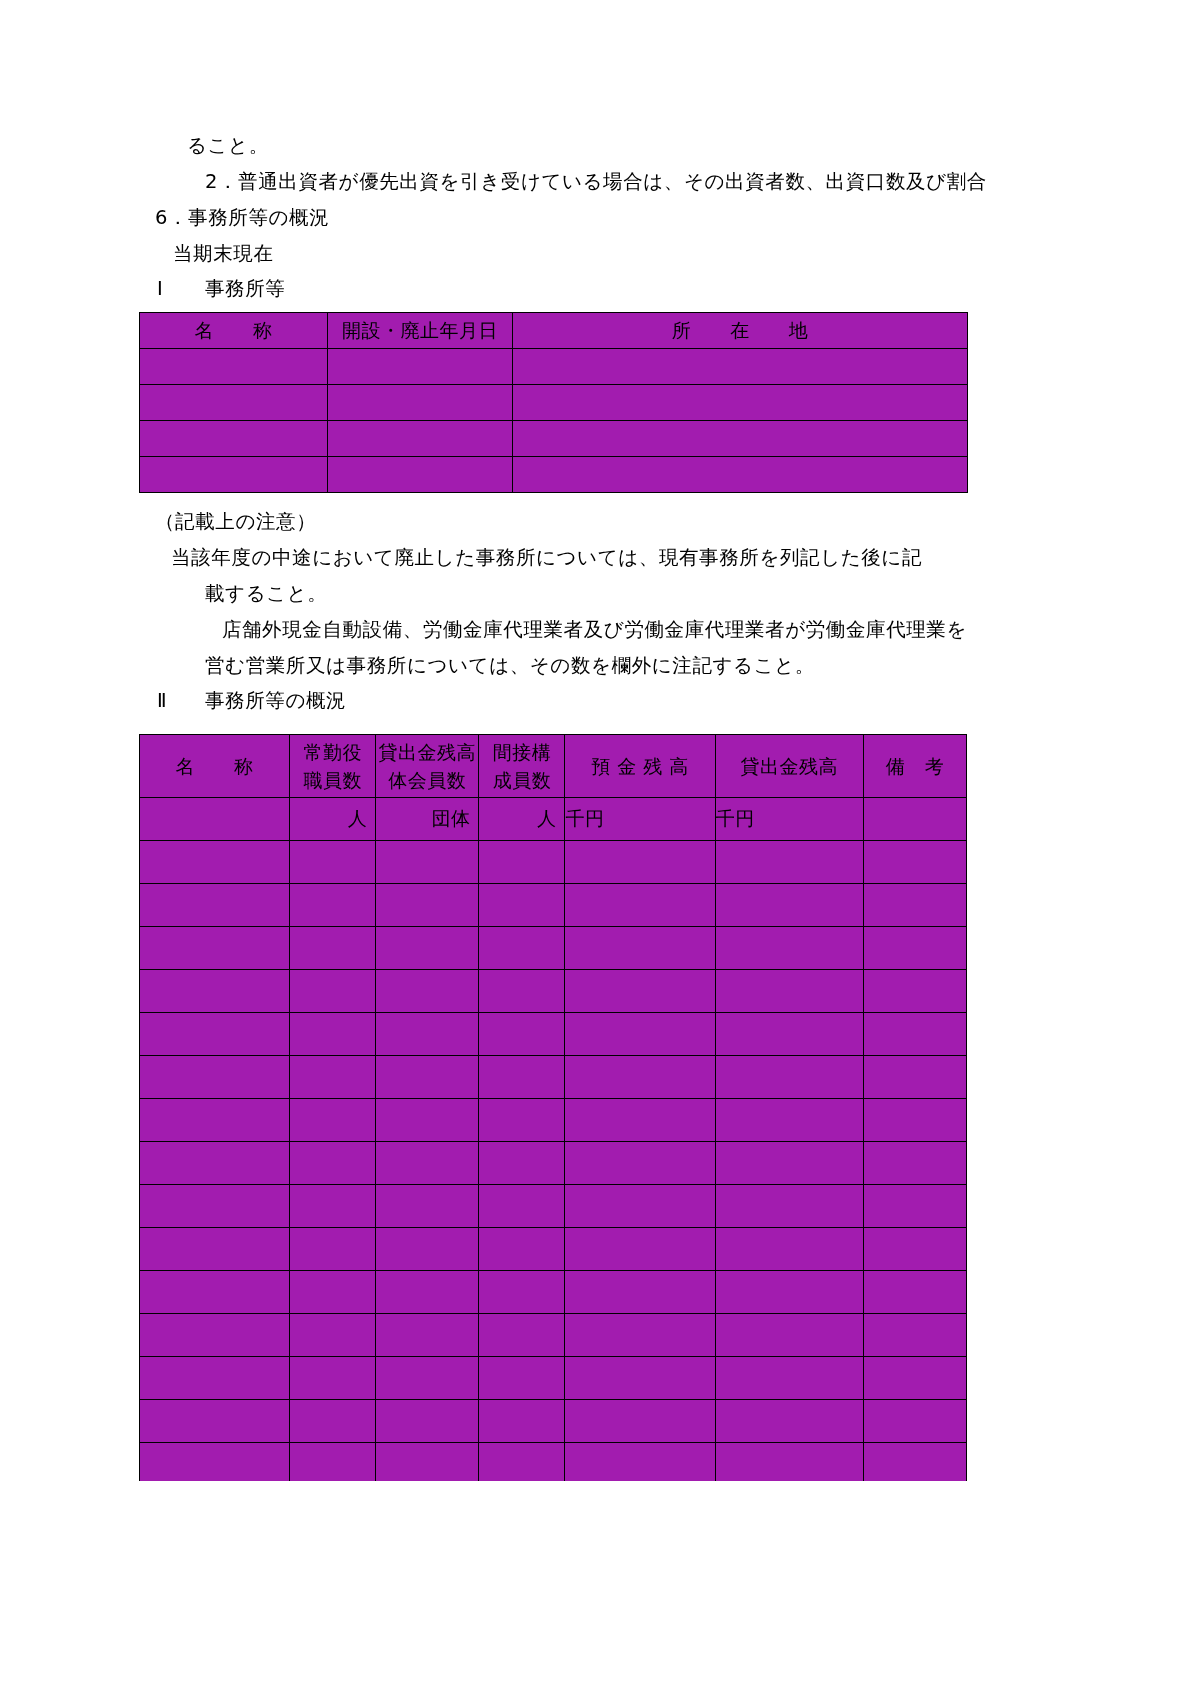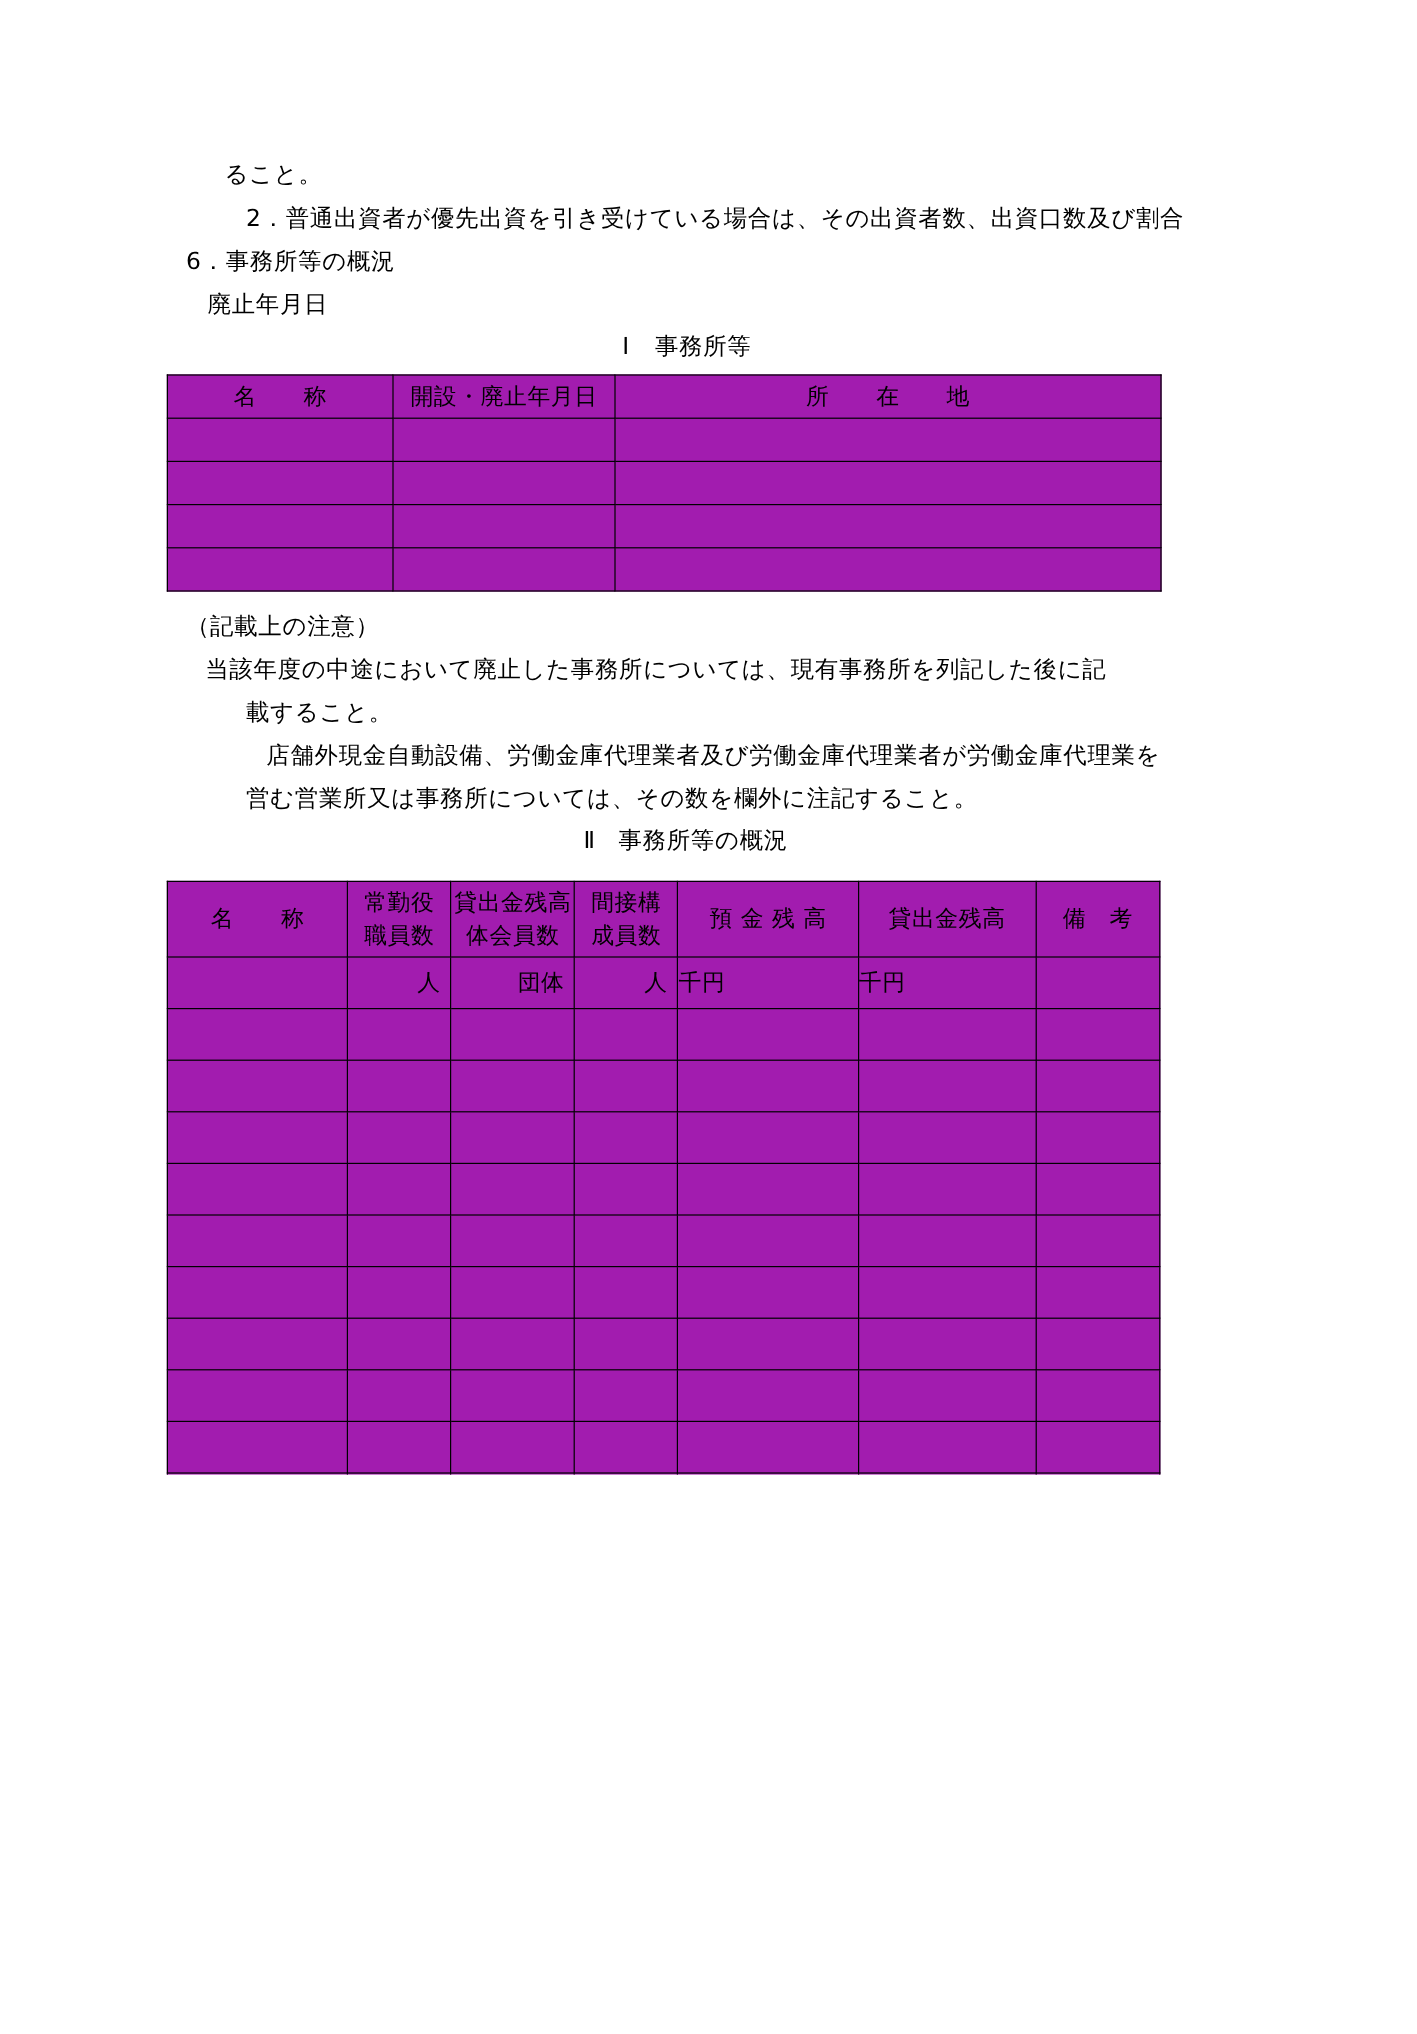--- a/index.html
+++ b/index.html
@@ -9,21 +9,21 @@
     background: #ffffff;
   }
   body {
     font-family: "DejaVu Sans", "Liberation Sans", sans-serif;
     color: #000000;
     -webkit-font-smoothing: none;
   }
   .page {
     position: relative;
     width: 1181px;
-    height: 1229px;
+    height: 1481px;
     margin: 0 auto;
     background: #ffffff;
     overflow: hidden;
     box-sizing: border-box;
   }
   .content {
     position: absolute;
     left: 137px;
     top: 128px;
     width: 830px;
@@ -47,21 +47,20 @@
     letter-spacing: 0.6px;
     white-space: nowrap;
   }
 
   .roman-head {
     font-size: 19.5px;
     line-height: 34px;
     letter-spacing: 0.6px;
     padding-left: 20px;
     white-space: nowrap;
-    text-align: center;
   }
   .roman-head .rn { display: inline-block; width: 48px; }
 
   .gap-s { height: 6px; }
   .gap-m { height: 11px; }
   .gap-l { height: 16px; }
 
   
   table.form {
     border-collapse: collapse;
@@ -106,21 +105,21 @@
 </head>
 <body>
 
 <div class="page">
   <div class="content">
 
     <div class="para indent-1">ること。</div>
     <div class="para indent-2">2．普通出資者が優先出資を引き受けている場合は、その出資者数、出資口数及び割合</div>
 
     <div class="section-head indent-3">6．事務所等の概況</div>
-    <div class="section-head indent-4">廃止年月日</div>
+    <div class="section-head indent-4">当期末現在</div>
 
     <div class="roman-head">
       <span class="rn">Ⅰ</span><span>事務所等</span>
     </div>
 
     <div class="gap-s"></div>
 
     <table class="form" id="tbl-offices">
       <colgroup>
         <col style="width:188px">

